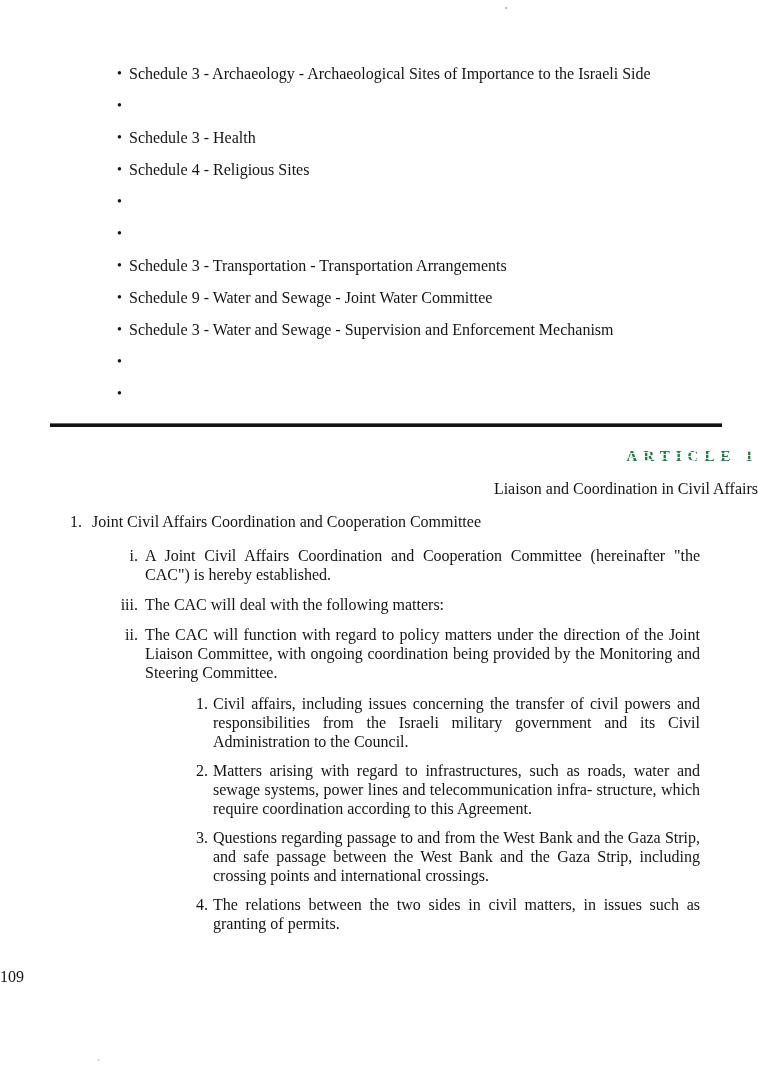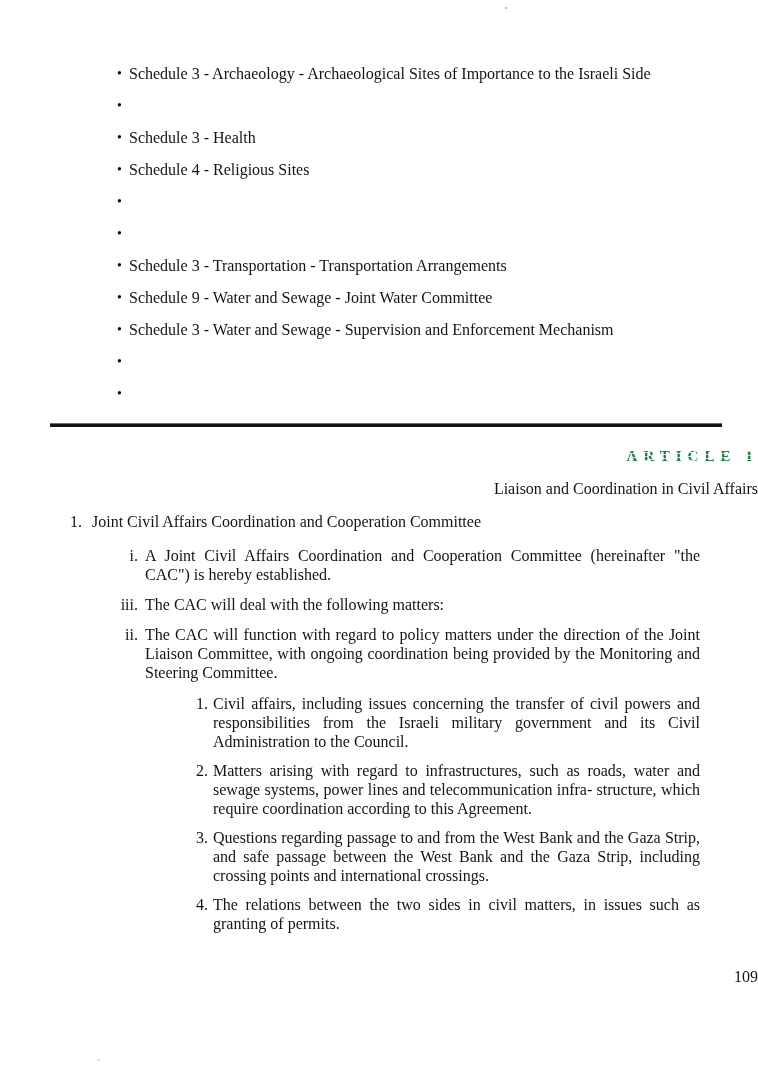--- a/index.html
+++ b/index.html
@@ -61,21 +61,21 @@
   .roman-item { display: flex; margin-bottom: 11px; }
   .r-num { width: 26px; flex: none; text-align: right; padding-right: 7px; box-sizing: content-box; }
   .r-text { flex: 1; text-align: justify; }
 
   
   .matters-list { margin: 12px 58px 0 196px; }
   .matter-item { display: flex; margin-bottom: 10px; }
   .m-num { width: 17px; flex: none; }
   .m-text { flex: 1; text-align: justify; }
 
-  .page-number { margin-top: 34px; text-align: right; }
+  .page-number { margin-top: 34px; text-align: left; }
 
   .artifact-dot { position: absolute; border-radius: 50%; }
   .artifact-dot.top { left: 505px; top: 7px; width: 2px; height: 2px; background: #a8a8a8; }
   .artifact-dot.bottom { left: 97px; top: 1059px; width: 3px; height: 2px; background: #d9d9d9; }
 </style>
 </head>
 <body>
 
 <div class="page">
 

